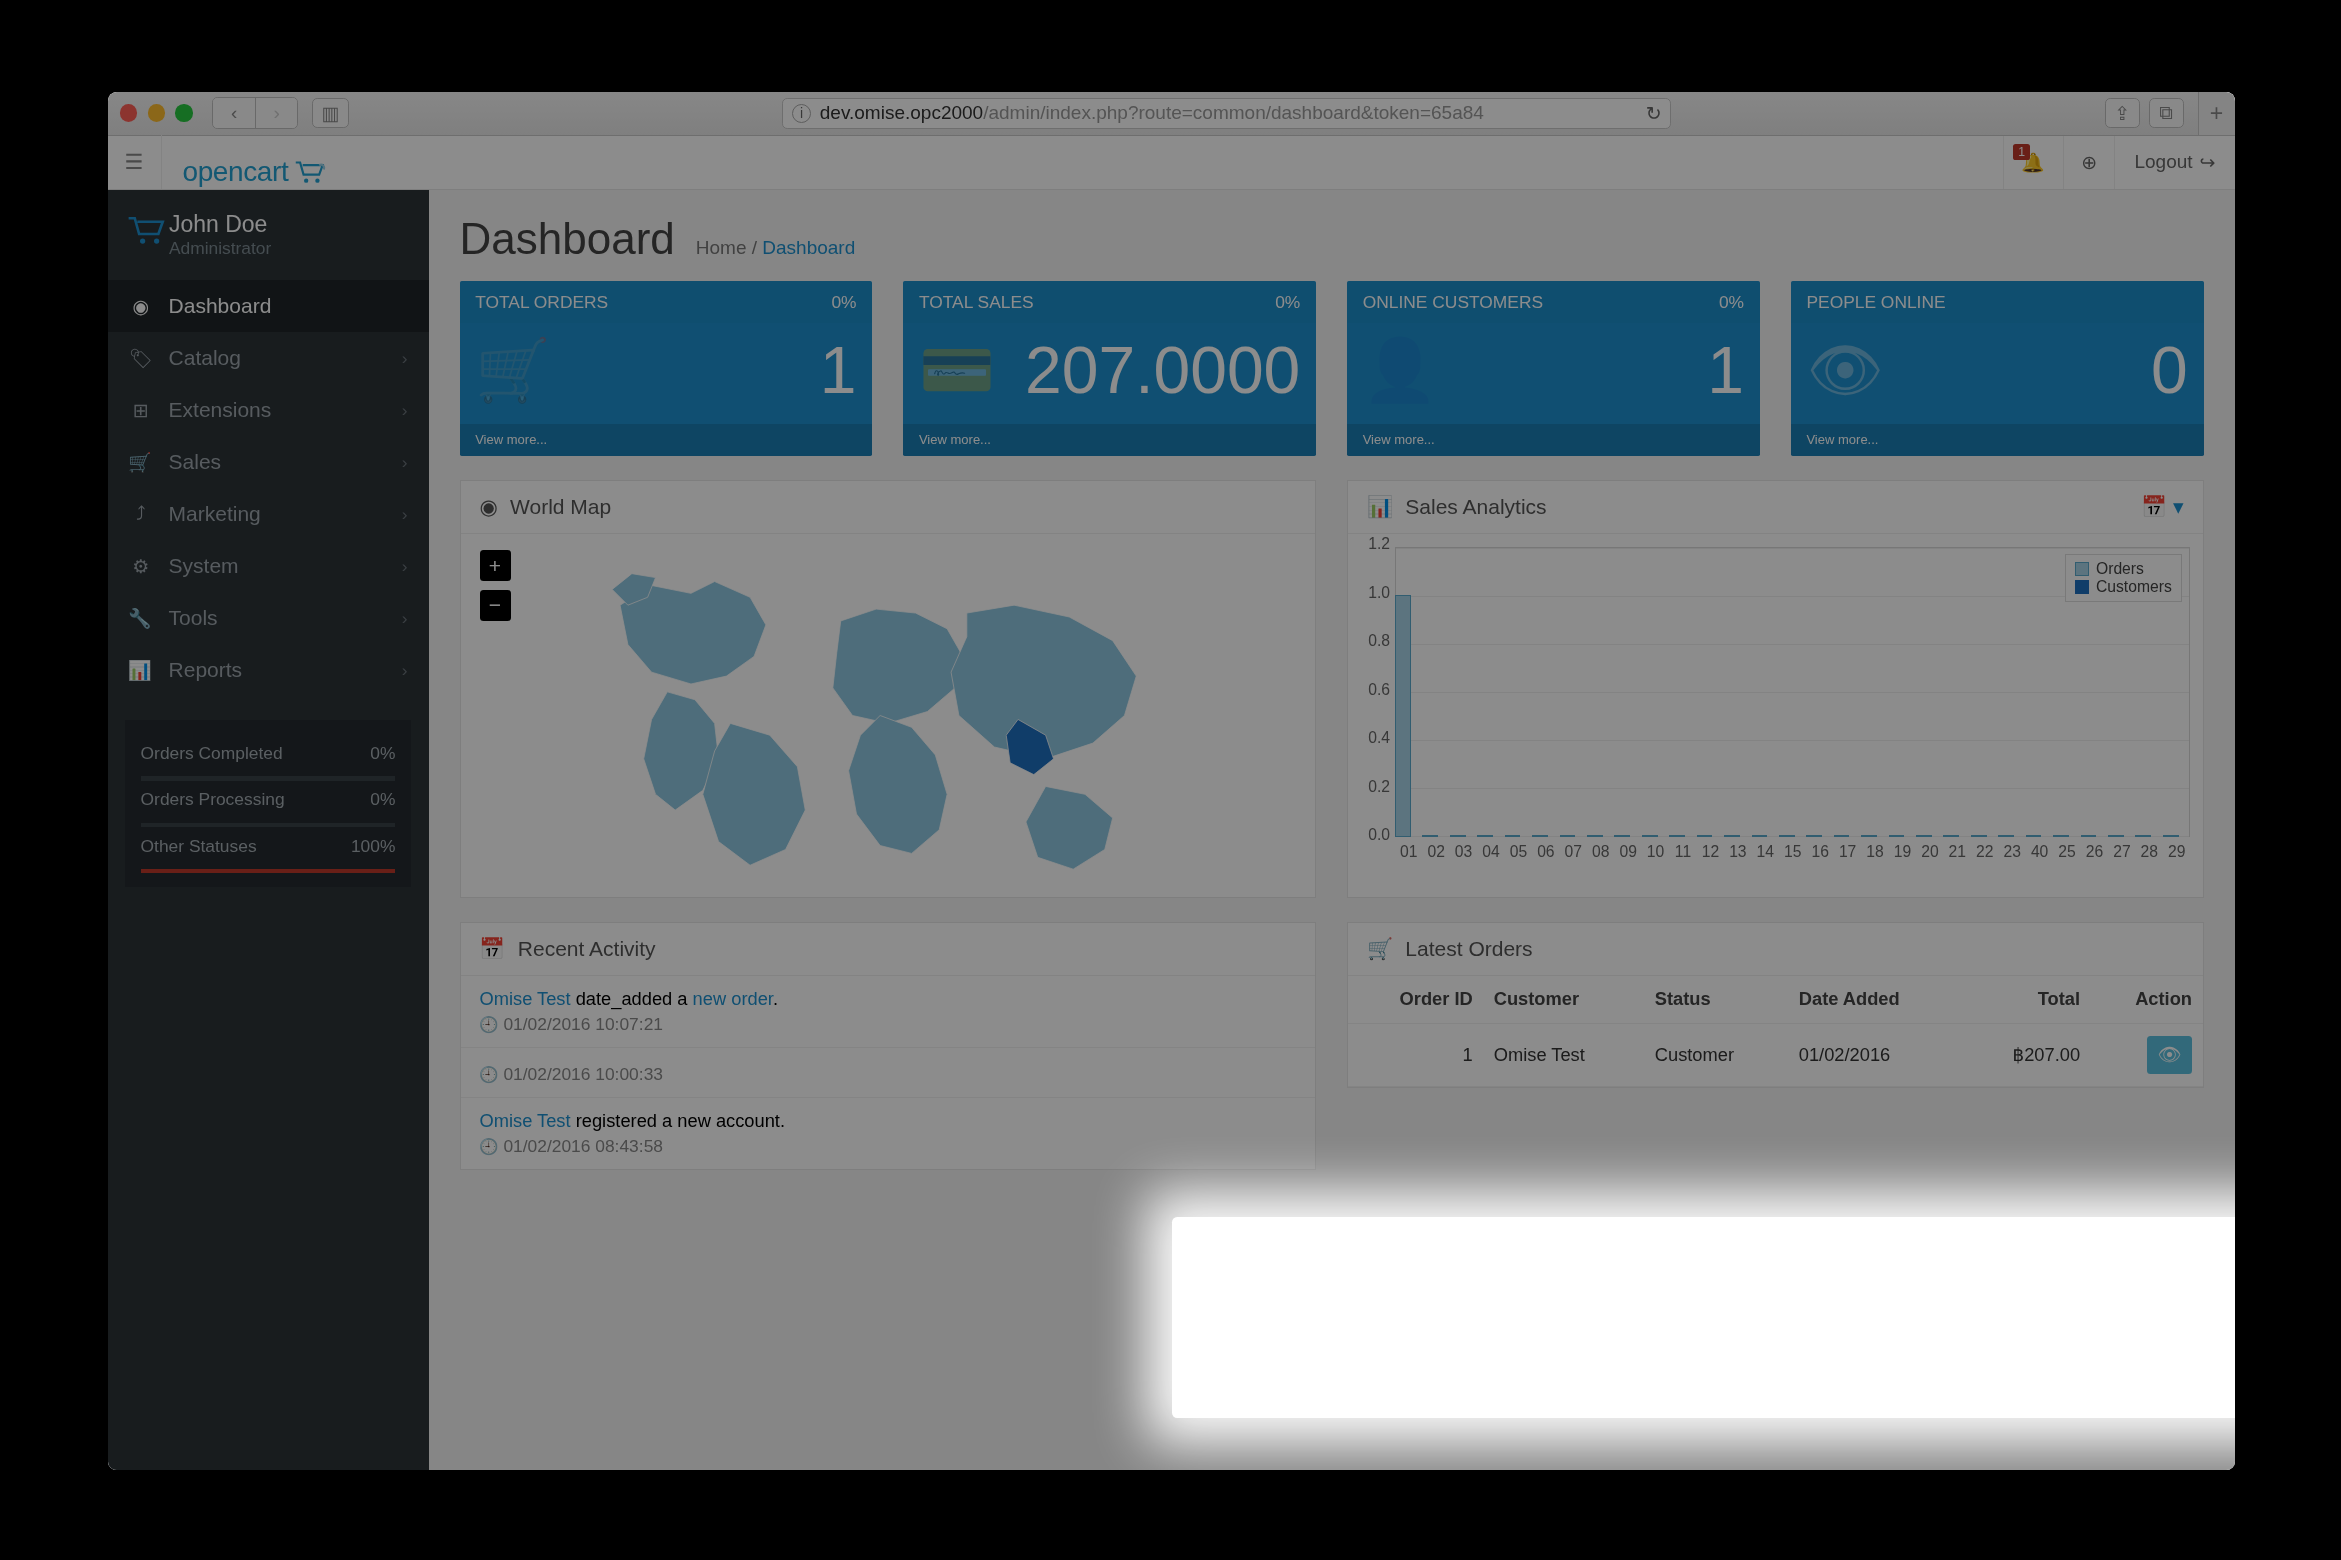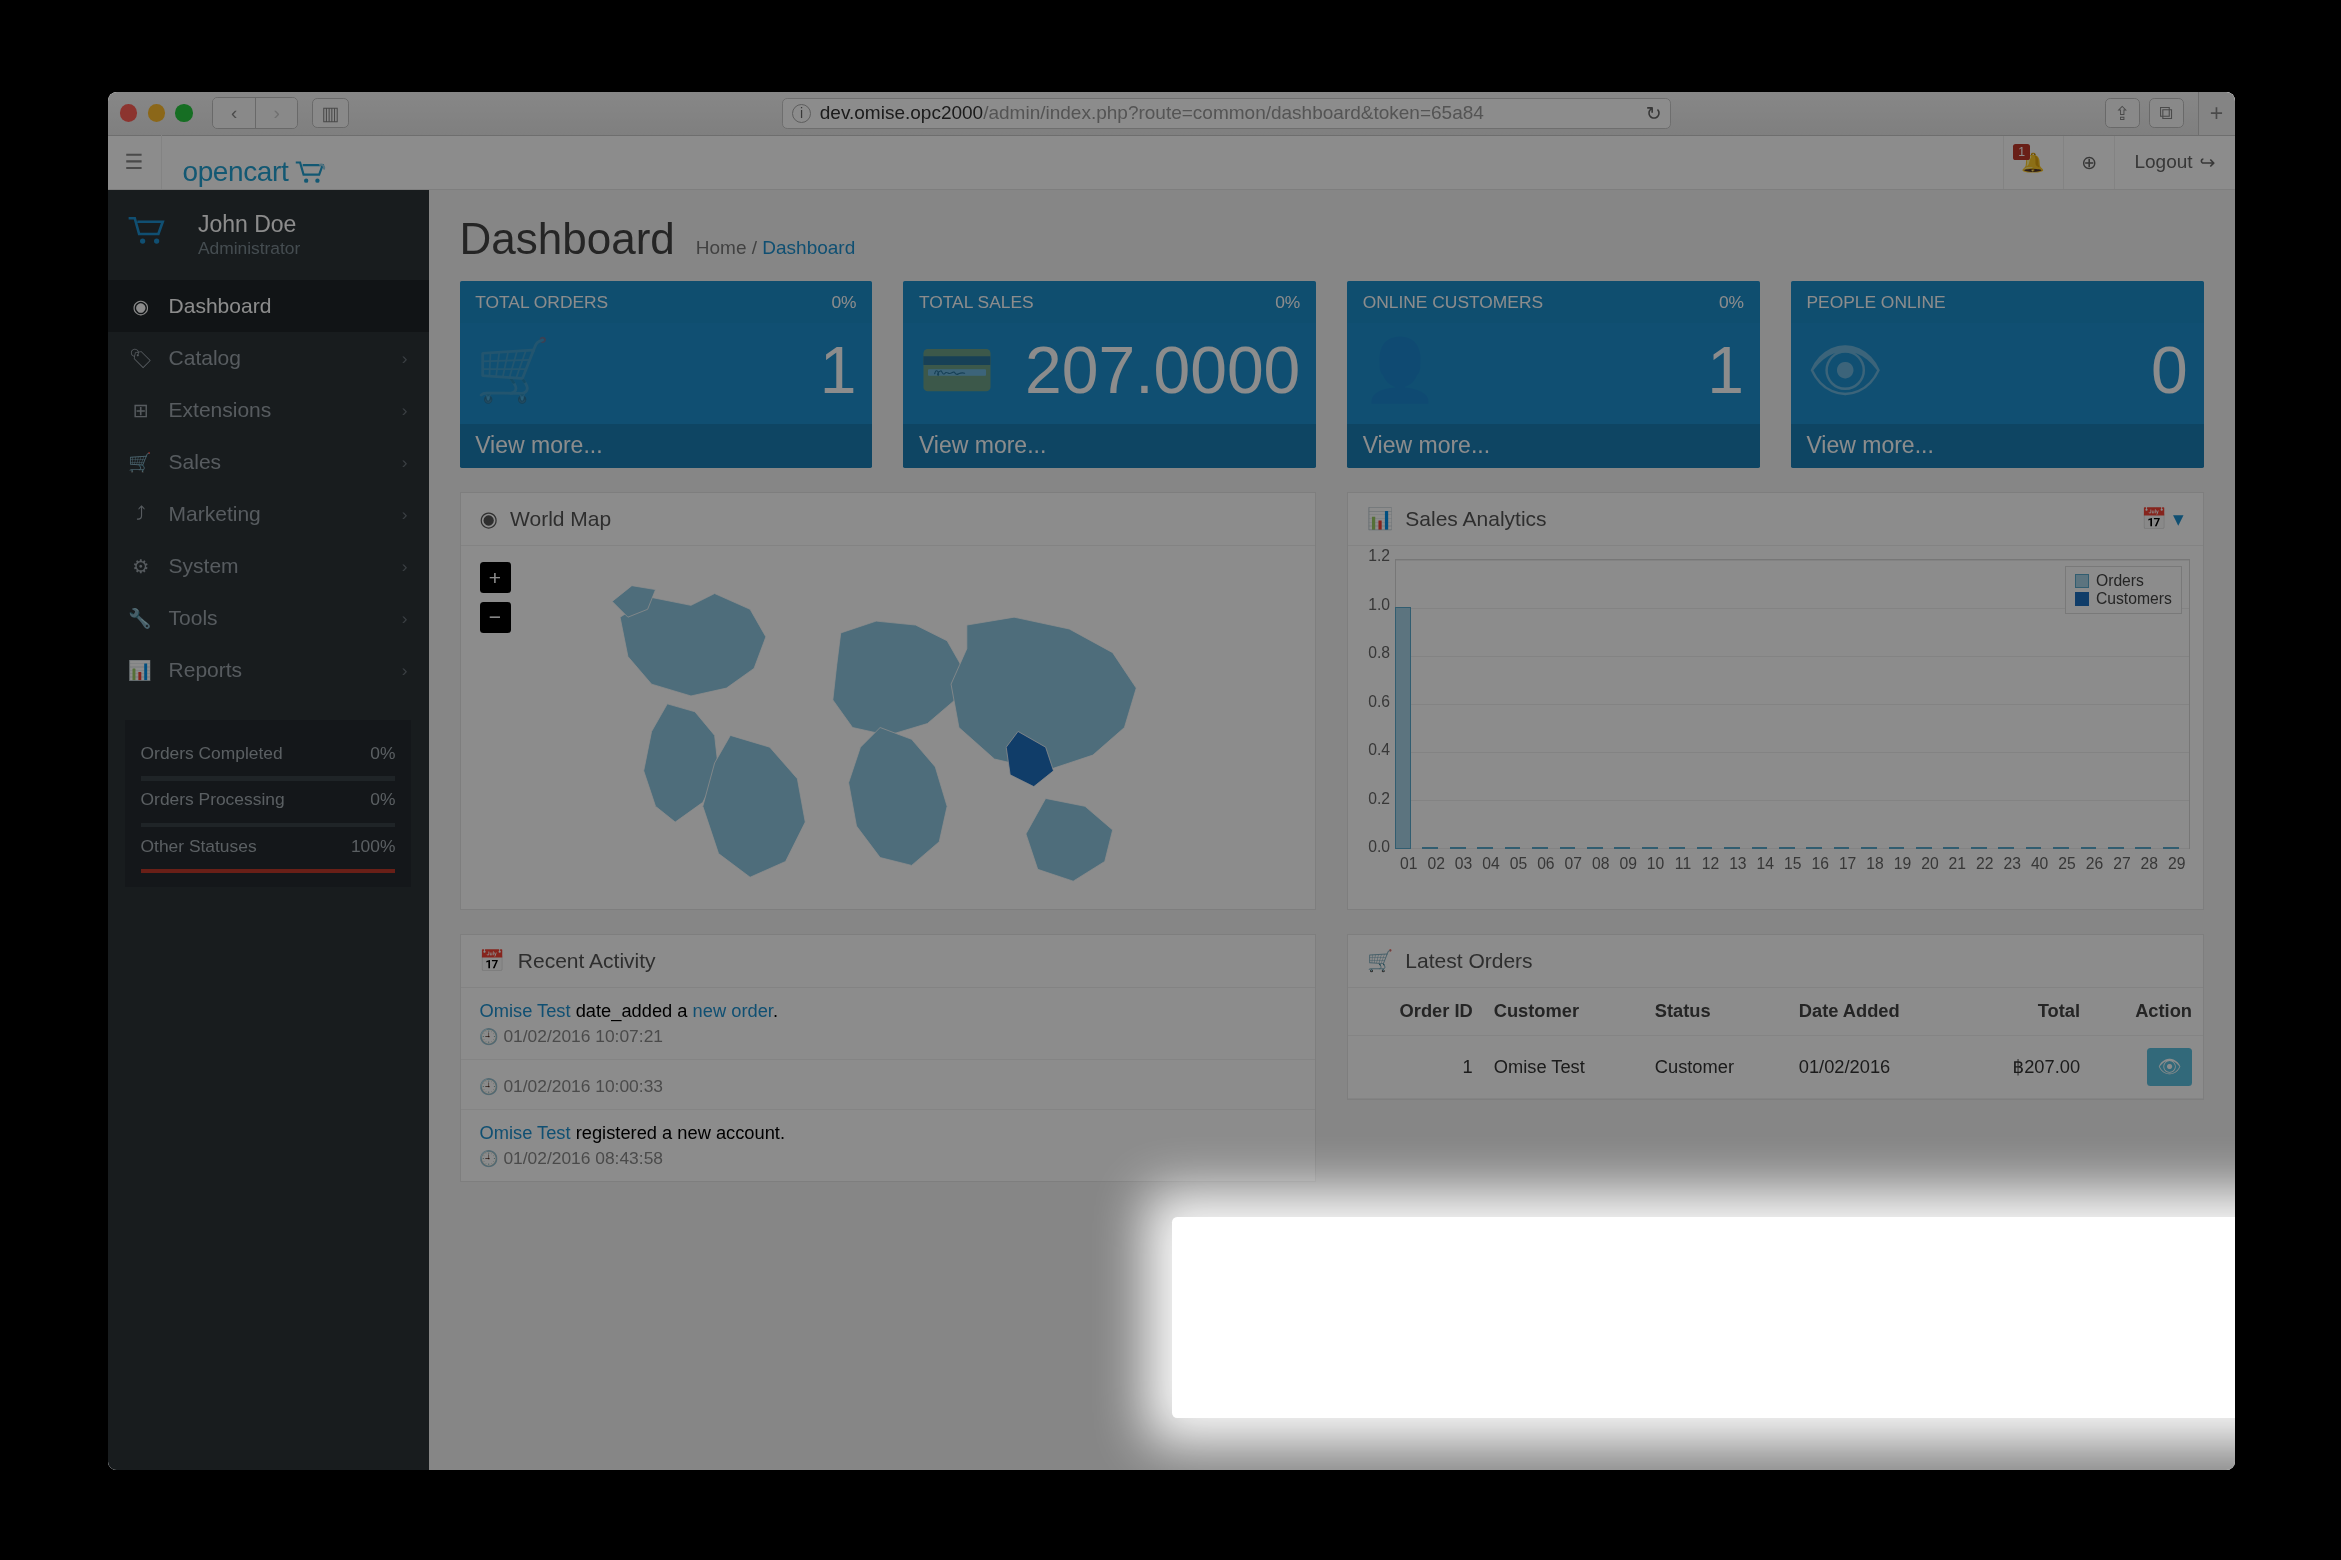--- a/index.html
+++ b/index.html
@@ -25,21 +25,21 @@
 .menu-toggle { width: 54px; height: 54px; display:flex;align-items:center;justify-content:center;color:#888;border-right:0.9px solid #eee;font-size:21px;}
 .logo { padding: 0 21px; display:flex;align-items:center;gap:5.2px;margin-top:20px;}
 .logo-text { color:#23a1d1; font-size:28px; font-weight:400; letter-spacing:-0.4px;}
 .topbar-right { margin-left:auto; display:flex; align-items:center; height:100%; }
 .tb-item { padding: 0 17.4px; height:100%; display:flex;align-items:center;color:#666;font-size:19px;border-left:0.9px solid #eee;position:relative;}
 .badge { position:absolute; top:8.7px; left:8.7px; background:#c0392b; color:#fff; font-size:12.2px; padding:0.9px 5.2px; border-radius:2.6px;}
 .logout { padding:0 19px; color:#666; font-size:19px; display:flex;align-items:center;gap:7px;border-left:0.9px solid #eee;height:100%;}
 
 .main { flex:1; display:flex; background:#f5f5f5; overflow:hidden;}
 .sidebar { width: 321px; background:#2c3338; color:#9ea7ad; display:flex; flex-direction:column; font-size:21px;}
-.user-panel { padding: 21px 17.4px; display:flex; align-items:center; gap:29px;}
+.user-panel { padding: 21px 17.4px; display:flex; align-items:center; gap:0;}
 .user-ico { color:#1e91cf; font-size:35px;}
 .user-name { color:#fff; font-size:23px; line-height:1.2;}
 .user-role { color:#7d8b92; font-size:17.4px;}
 .nav-item { padding: 14px 21px; display:flex; align-items:center; gap:15.7px; color:#9ea7ad; position:relative; cursor:pointer;}
 .nav-item.active { background:#1f2528; color:#fff;}
 .nav-item .chev { margin-left:auto; color:#6a7379; font-size:17.4px;}
 .nav-ico { width:24.4px; text-align:center; font-size:19px;}
 .stats-box { margin: 24.4px 17.4px; background:#252b30; padding: 14px 15.7px; font-size:17.4px;}
 .stat-row { display:flex; justify-content:space-between; color:#a5adb3; padding:8.7px 0;}
 .stat-bar { height:4.4px; background:#3a4248; margin-top:3.5px; position:relative;}
@@ -50,21 +50,21 @@
 .page-title { font-size:44px; color:#444; font-weight:300;}
 .breadcrumb { font-size:19px; color:#777;}
 .breadcrumb a { color:#1e91cf; text-decoration:none;}
 
 .tiles { display:flex; gap:31px; margin-bottom:24.4px;}
 .tile { flex:1; background:#1e91cf; color:#fff; border-radius:1.7px; overflow:hidden; display:flex; flex-direction:column;}
 .tile-head { display:flex; justify-content:space-between; padding:10.5px 15.7px; font-size:17.4px; background:rgba(0,0,0,0.02);}
 .tile-body { display:flex; align-items:center; padding: 8.7px 15.7px 15.7px; gap:14px;}
 .tile-ico { font-size:61px; opacity:.35; width:87px;}
 .tile-val { margin-left:auto; font-size:66px; font-weight:300;}
-.tile-foot { background:rgba(0,0,0,0.12); padding:8.7px 15.7px; font-size:23px;}
+.tile-foot { background:rgba(0,0,0,0.12); padding:8.7px 15.7px; font-size:13px;}
 
 .panels-row { display:flex; gap:31px; margin-bottom:24.4px;}
 .panel { background:#fff; border:0.9px solid #e6e6e6; flex:1; display:flex; flex-direction:column;}
 .panel-head { padding:14px 19px; border-bottom:0.9px solid #eee; color:#555; font-size:21px; display:flex; align-items:center; gap:12.2px;}
 .panel-head .right-ico { margin-left:auto; color:#1e91cf;}
 .panel-body { padding:15.7px 19px; position:relative;}
 
 .map-ctrl { position:absolute; left:19px; top:15.7px; display:flex; flex-direction:column; gap:8.7px;}
 .map-ctrl button { width:31px; height:31px; background:#000; color:#fff; border:none; border-radius:3.5px; font-size:21px;}
 .world-map { width:100%; height:331px; display:flex; align-items:center; justify-content:center;}

